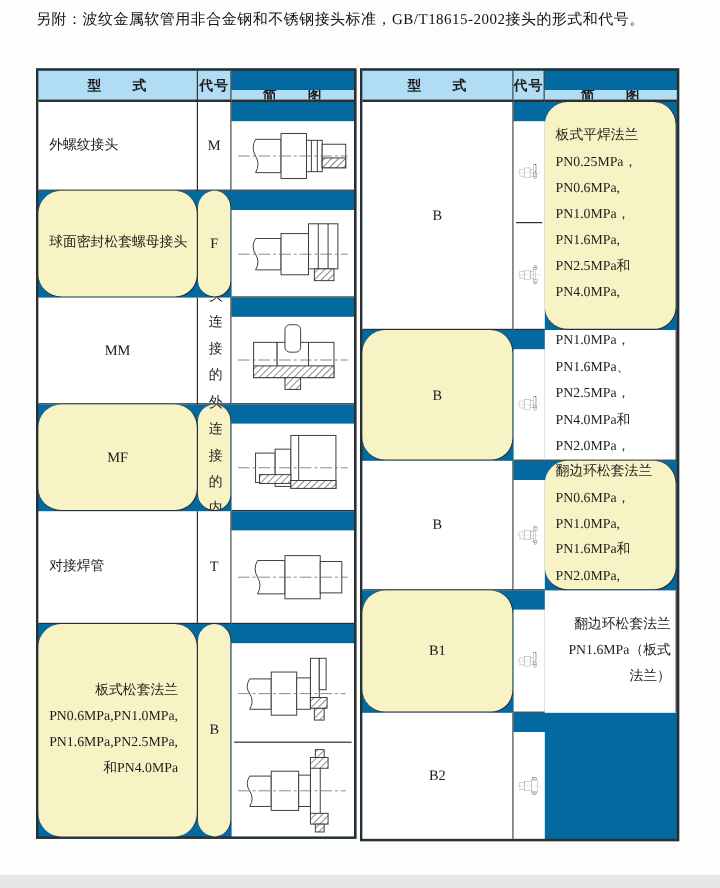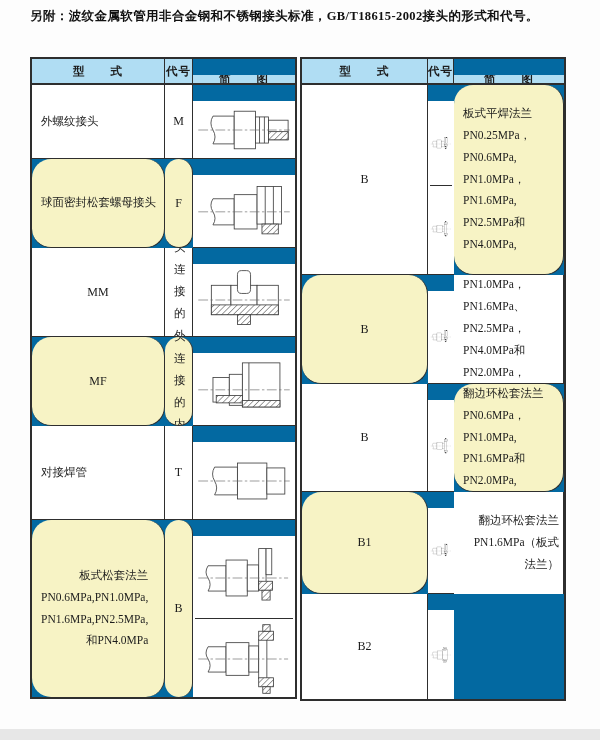--- a/index.html
+++ b/index.html
@@ -1,18 +1,18 @@
 <!DOCTYPE html>
 <html><head>
 <meta charset="utf-8">
 <style>
   html,body{margin:0;padding:0;width:600px;height:740px;background:#fdfdfd;overflow:hidden;}
   body{font-family:"Liberation Serif","DejaVu Serif",serif;color:#1c1c1c;position:relative;}
   .page{position:absolute;inset:0;}
-  .title{position:absolute;left:30px;top:8px;width:560px;font-size:12.5px;font-weight:700;letter-spacing:.4px;color:#111;}
+  .title{position:absolute;left:30px;top:8px;width:560px;font-size:12.5px;font-weight:400;letter-spacing:.4px;color:#111;}
   .tbl{position:absolute;display:grid;background:#0369a1;border:2px solid #2e2e2e;}
   .tbl-left{left:30px;top:57px;grid-template-columns:133px 28px 102px;grid-template-rows:26px 74px 89px 89px 89px 94px 177px;}
   .tbl-right{left:300px;top:57px;grid-template-columns:126px 26px 110px;grid-template-rows:26px 190px 109px 108px 102px 105px;}
   .c{border-right:1px solid #2e2e2e;border-bottom:1px solid #2e2e2e;box-sizing:border-box;display:flex;align-items:center;overflow:hidden;background:#fff;}
   .lastcol{border-right:none;margin-top:16px;}
   .lastrow{border-bottom:none;text-align:right;}
   .hdr{background:#b0ddf3;justify-content:center;font-weight:bold;font-size:11.5px;letter-spacing:1px;border-bottom-width:2px;padding:0;}
   .type{padding:4px 4px 4px 9px;font-size:11.5px;line-height:1.9;}
   .type span{white-space:pre-line;display:block;}
   .code{justify-content:center;font-size:12px;padding:0;}

